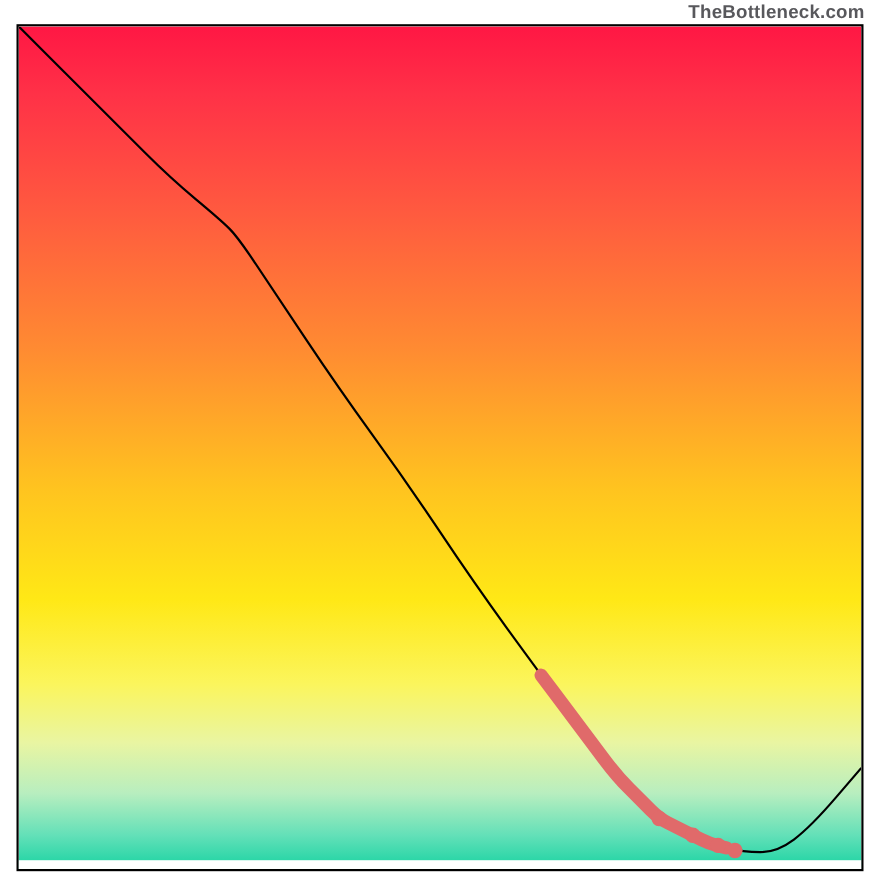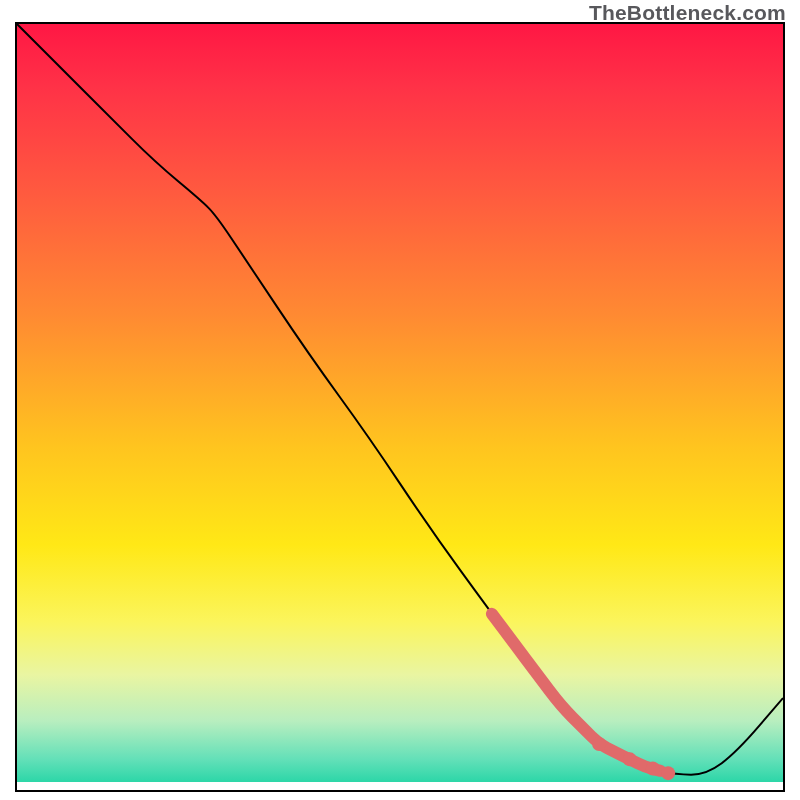--- a/index.html
+++ b/index.html
@@ -43,21 +43,21 @@
     left: 0;
     right: 0;
     bottom: 0;
     height: 8px;
     background: #ffffff;
   }
   .watermark {
     position: absolute;
     top: 1px;
     right: 14px;
-    font-size: 21px;
+    font-size: 17px;
     font-weight: 600;
     color: #58585c;
     letter-spacing: 0.2px;
   }
   svg.curve {
     position: absolute;
     inset: 0;
     width: 100%;
     height: 100%;
   }

